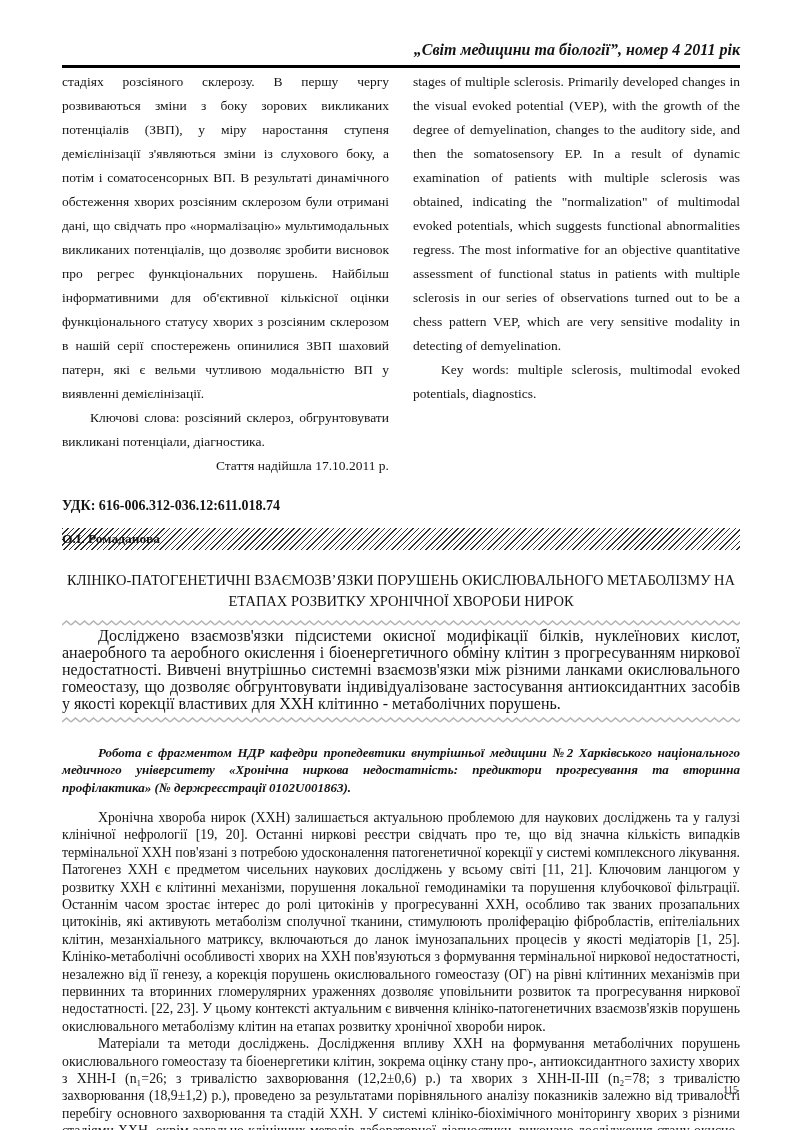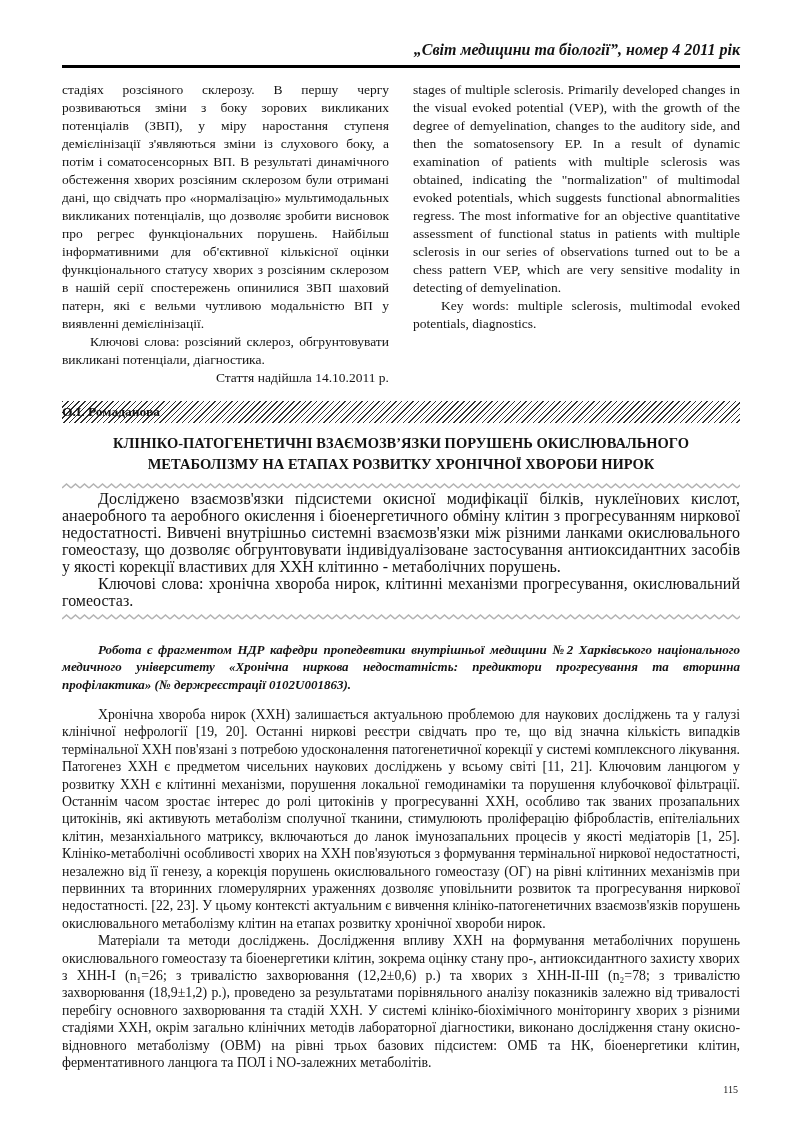--- a/index.html
+++ b/index.html
@@ -27,23 +27,23 @@
     text-align: right;
     font-weight: bold;
     font-style: italic;
     font-size: 16px;
     line-height: 20px;
   }
   
   .cols {
     display: flex;
     gap: 24px;
-    margin-top: 13px;
+    margin-top: 2px;
     font-size: 13.5px;
-    line-height: 18px;
+    line-height: 24px;
     text-align: justify;
     justify-content: flex-end;
   }
   .col { flex: 1 1 0; }
   p { margin: 0; }
   .indent { text-indent: 28px; }
   .lead { font-weight: normal; }
   .received {
     text-align: right;
   }
@@ -60,23 +60,23 @@
     background: repeating-linear-gradient(135deg,
       rgba(10,10,10,0.85) 0px, rgba(10,10,10,0.85) 1px,
       rgba(255,255,255,0) 1px, rgba(255,255,255,0) 4px);
     text-align: left;
     font-weight: bold;
     font-size: 13.5px;
     line-height: 17px;
   }
   
   .article-title {
-    margin-top: 10px;
+    margin-top: 20px;
     text-align: center;
-    font-weight: bold;
+    font-weight: normal;
     font-size: 14.5px;
     line-height: 21px;
   }
   
   .zigzag { display: block; margin-top: 7px; }
   .zigzag.bottom { margin-top: 4px; }
   
   .abstract {
     margin-top: 0;
     font-size: 16px;
@@ -116,47 +116,47 @@
 <div class="page">
 
   <div class="journal-header">
     <div class="journal-title">„Світ медицини та біології”, номер 4 2011 рік</div>
   </div>
 
   <div class="cols">
     <div class="col">
       <p>стадіях розсіяного склерозу. В першу чергу розвиваються зміни з боку зорових викликаних потенціалів (ЗВП), у міру наростання ступеня демієлінізації з'являються зміни із слухового боку, а потім і соматосенсорных ВП. В результаті динамічного обстеження хворих розсіяним склерозом були отримані дані, що свідчать про «нормалізацію» мультимодальных викликаних потенціалів, що дозволяє зробити висновок про регрес функціональних порушень. Найбільш інформативними для об'єктивної кількісної оцінки функціонального статусу хворих з розсіяним склерозом в нашій серії спостережень опинилися ЗВП шаховий патерн, які є вельми чутливою модальністю ВП у виявленні демієлінізації.</p>
       <p class="indent"><span class="lead">Ключові слова:</span><span> розсіяний склероз, обгрунтовувати викликані потенціали, діагностика.</span></p>
-      <p class="received">Стаття надійшла 14.10.2011 р.</p>
+      <p class="received">Стаття надійшла 17.10.2011 р.</p>
     </div>
     <div class="col">
       <p>stages of multiple sclerosis. Primarily developed changes in the visual evoked potential (VEP), with the growth of the degree of demyelination, changes to the auditory side, and then the somatosensory EP. In a result of dynamic examination of patients with multiple sclerosis was obtained, indicating the "normalization" of multimodal evoked potentials, which suggests functional abnormalities regress. The most informative for an objective quantitative assessment of functional status in patients with multiple sclerosis in our series of observations turned out to be a chess pattern VEP, which are very sensitive modality in detecting of demyelination.</p>
       <p class="indent"><span class="lead">Key words</span><span>: multiple sclerosis, multimodal evoked potentials, diagnostics.</span></p>
     </div>
   </div>
 
+  <div class="udc">УДК: 616-006.312-036.12:611.018.74</div>
 
   <div class="author-band">
     <div>О.І. Ромаданова</div>
   </div>
 
   <div class="article-title">КЛІНІКО-ПАТОГЕНЕТИЧНІ ВЗАЄМОЗВ’ЯЗКИ ПОРУШЕНЬ ОКИСЛЮВАЛЬНОГО МЕТАБОЛІЗМУ НА ЕТАПАХ РОЗВИТКУ ХРОНІЧНОЇ ХВОРОБИ НИРОК</div>
 
   <svg class="zigzag top" width="678" height="8" preserveAspectRatio="none">
     <defs>
       <pattern id="zzA" width="9" height="8" patternUnits="userSpaceOnUse">
         <polyline points="0,6 4.5,2 9,6" fill="none" stroke="#b3b3b3" stroke-width="1.6"></polyline>
       </pattern>
     </defs>
     <rect width="678" height="8" fill="url(#zzA)"></rect>
   </svg>
 
   <div class="abstract">
     <p>Досліджено взаємозв'язки підсистеми окисної модифікації білків, нуклеїнових кислот, анаеробного та аеробного окислення і біоенергетичного обміну клітин з прогресуванням ниркової недостатності. Вивчені внутрішньо системні взаємозв'язки між різними ланками окислювального гомеостазу, що дозволяє обгрунтовувати індивідуалізоване застосування антиоксидантних засобів у якості корекції властивих для ХХН клітинно - метаболічних порушень.</p>
-    <p><span class="lead">Ключові слова:</span><span> хронічна хвороба нирок, клітинні механізми прогресування, окислювальний гомеостаз.</span></p>
   </div>
 
   <svg class="zigzag bottom" width="678" height="8" preserveAspectRatio="none">
     <defs>
       <pattern id="zzB" width="9" height="8" patternUnits="userSpaceOnUse">
         <polyline points="0,6 4.5,2 9,6" fill="none" stroke="#b3b3b3" stroke-width="1.6"></polyline>
       </pattern>
     </defs>
     <rect width="678" height="8" fill="url(#zzB)"></rect>
   </svg>

